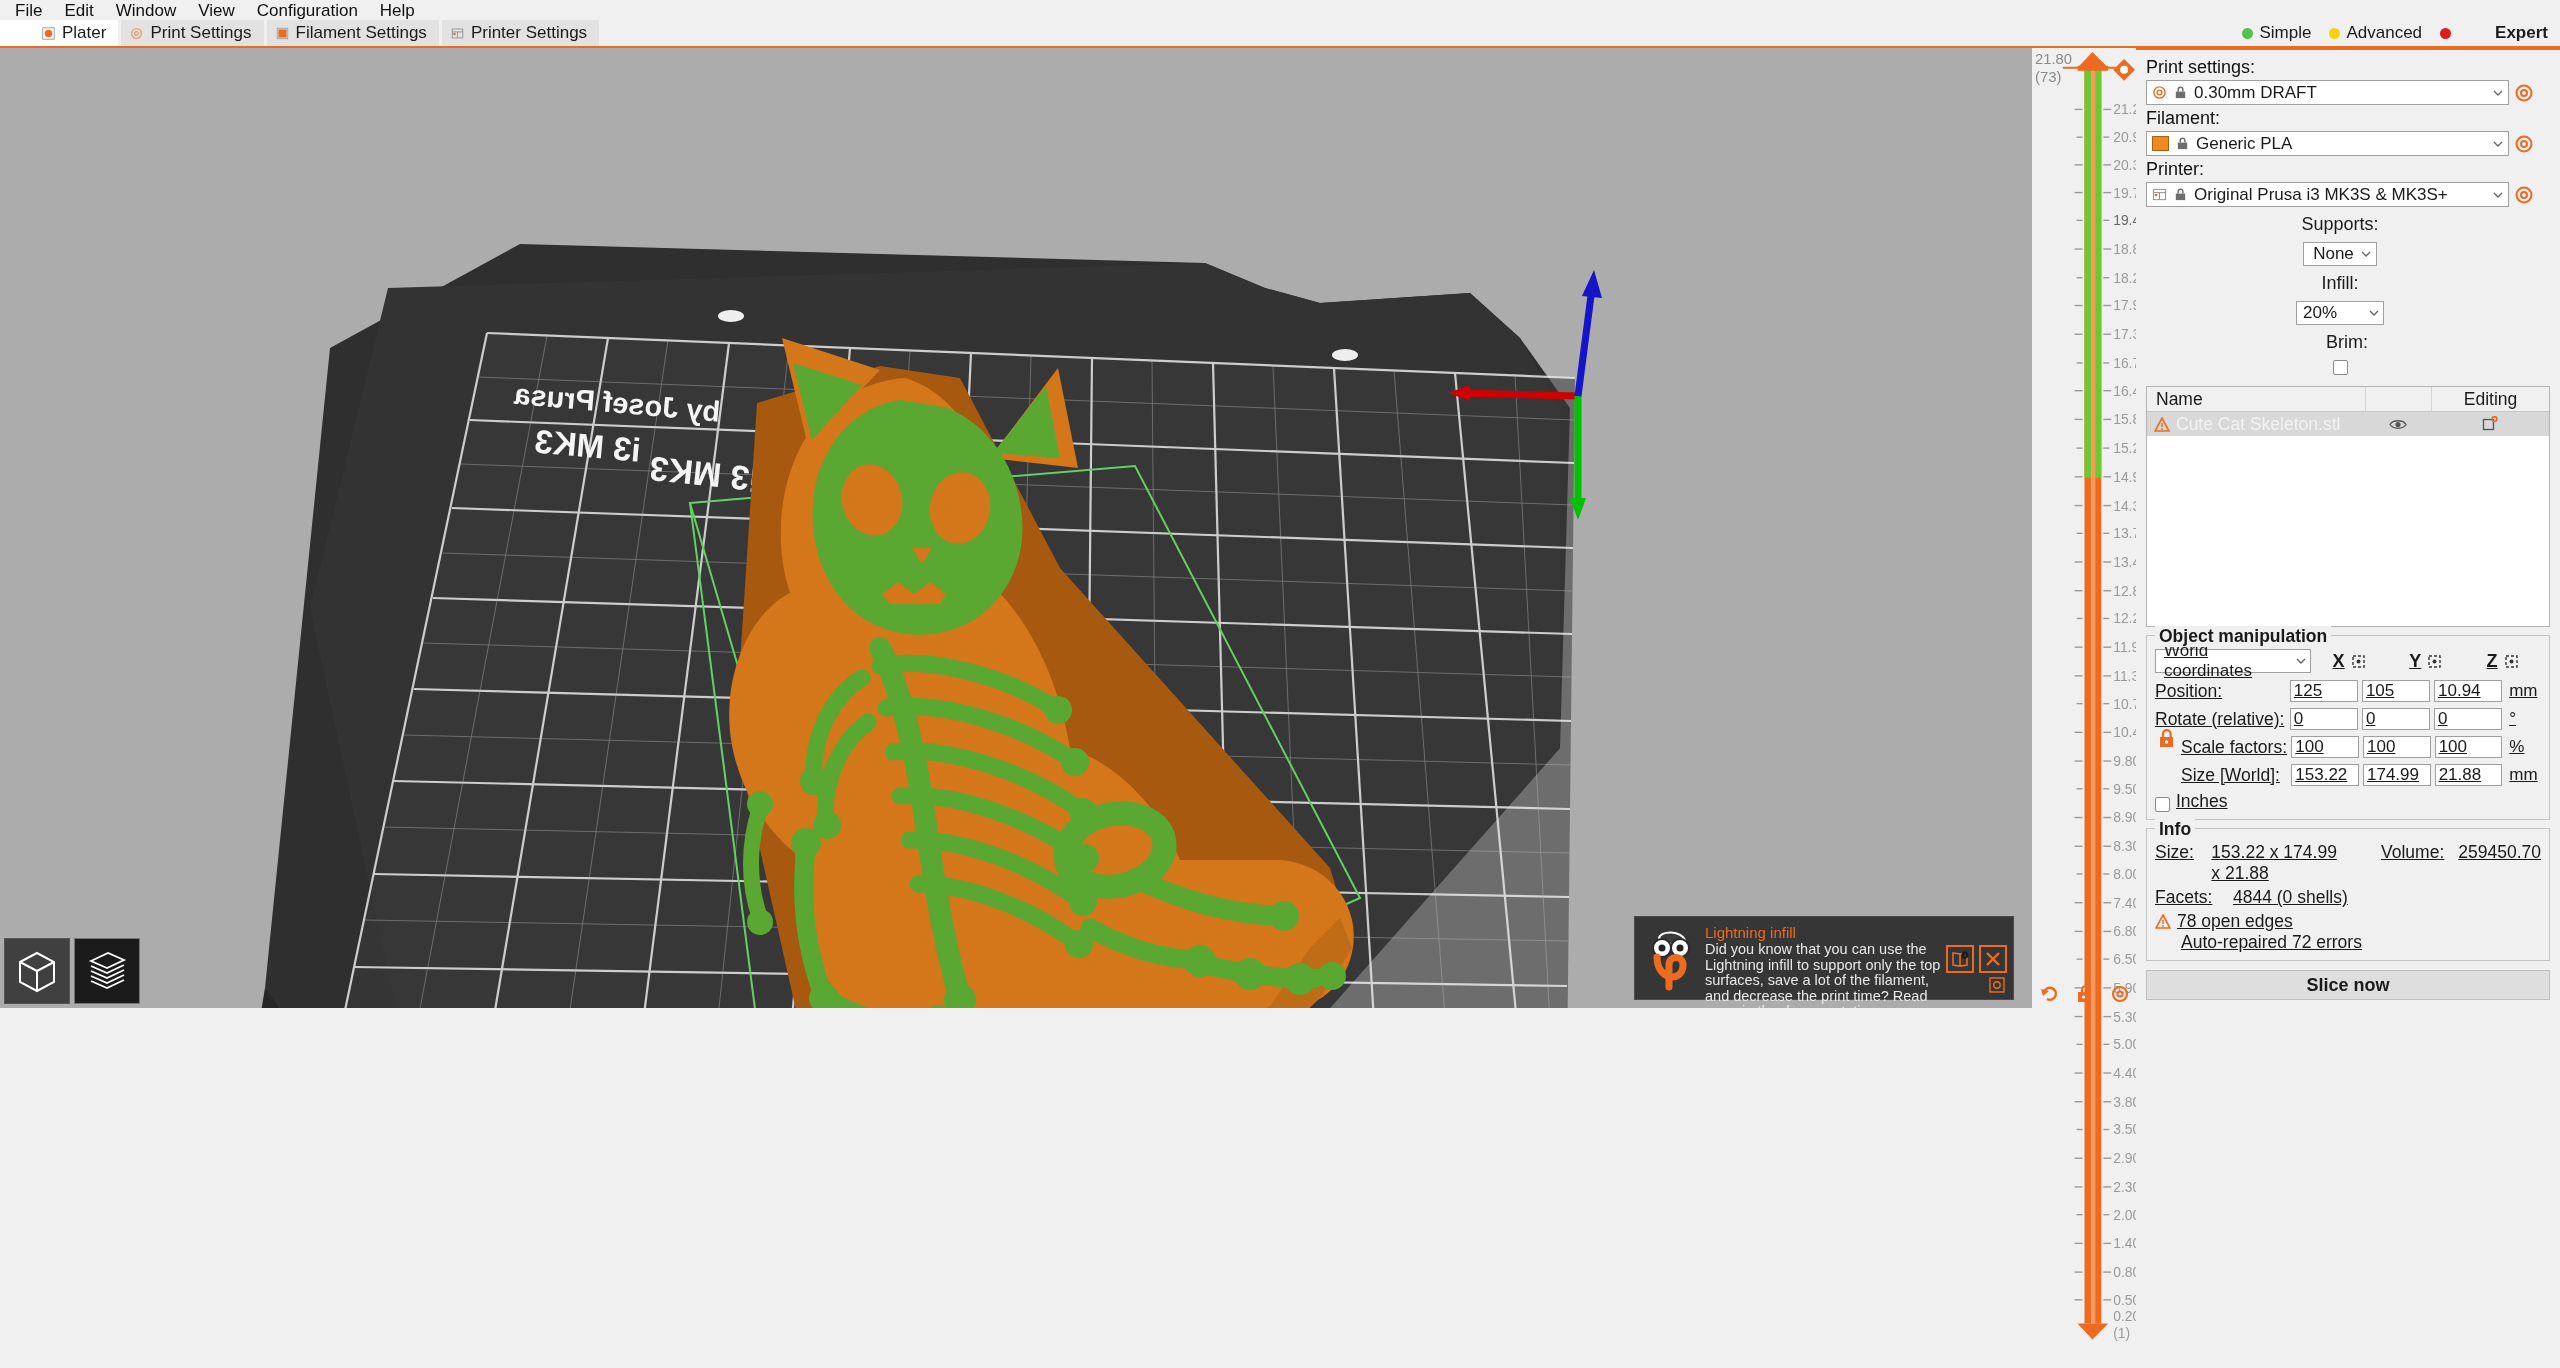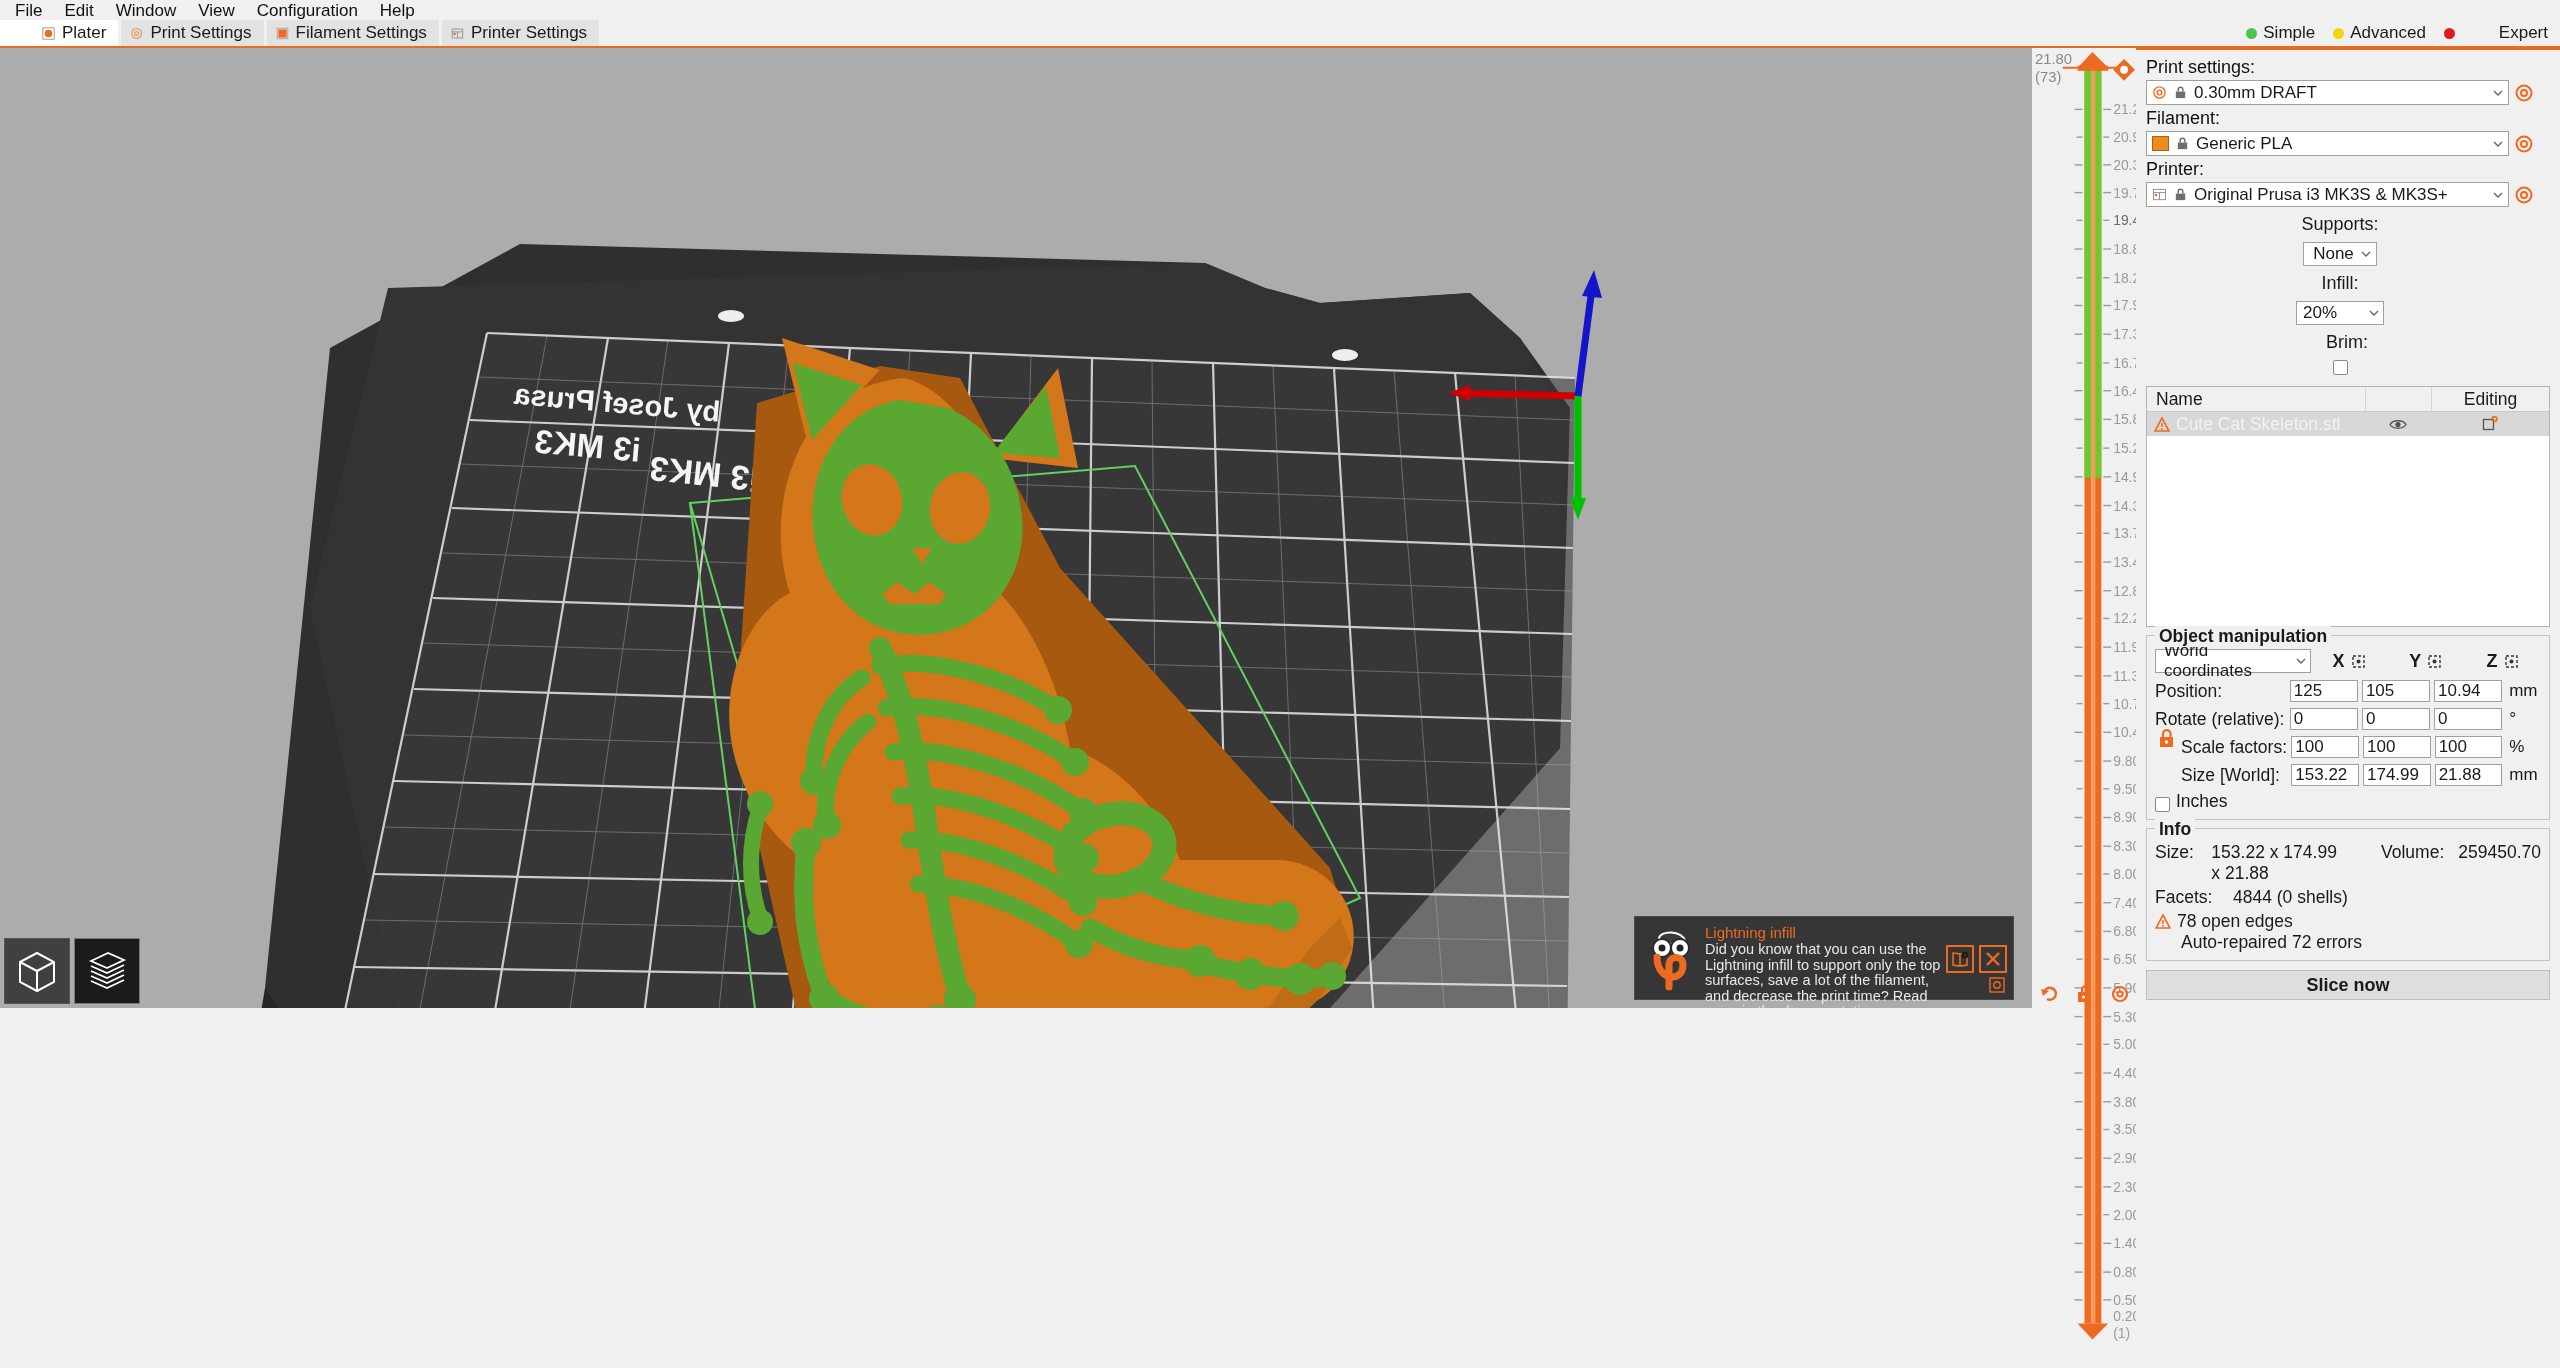--- a/index.html
+++ b/index.html
@@ -29,21 +29,21 @@
     padding:0 12px 0 9px; font-size:17px; background:#e2e2e2;
     margin-right:3px; cursor:pointer; position:relative; white-space:nowrap;
   }
   .tab.active { background:#ffffff;padding-left:42px; }
   .tab-ico { width:13px; height:13px; flex:0 0 auto; display:block; }
   .mode-group {
     position:absolute; right:12px; bottom:3px; display:flex; align-items:center; gap:18px;
   }
   .mode { display:flex; align-items:center; gap:6px; font-size:17px; cursor:pointer; }
   .mode-dot { width:11px; height:11px; border-radius:50%; display:block; }
-  .mode.sel { font-weight:normal;gap:44px; }
+  .mode.sel { font-weight:bold;gap:44px; }
 
   
   .body-row { flex:1 1 auto; display:flex; min-height:0; position:relative; }
 
   
   .canvas-wrap {
     position:relative; width:2032px; flex:0 0 auto; background:#acacac; overflow:hidden;
   }
   .canvas-svg { position:absolute; inset:0; display:block; }
 
@@ -116,21 +116,21 @@
   .oh-edit { width:118px; text-align:center; border-left:1px solid #d5d5d5; height:100%; line-height:25px;}
   .objrow { display:flex; height:24px; align-items:center; background:#d8d8d8;
             font-size:17.5px; cursor:pointer; }
   .or-name { flex:1 1 auto; padding-left:7px; display:flex; align-items:center; gap:6px;
              color:#f2f2f2; }
   .or-eye { width:66px; display:flex; align-items:center; justify-content:center; }
   .or-edit { width:118px; display:flex; align-items:center; justify-content:center; }
 
   
   .group { margin:8px 10px 0 10px; border:1px solid #c4c4c4; position:relative;
-           padding:13px 8px 7px 8px; }
+           padding:13px 8px 7px 8px;text-decoration:underline; }
   .group > .gtitle { position:absolute; top:-10px; left:8px; background:#f0f0f0;
                      padding:0 4px; font-size:17.5px; font-weight:bold; }
 
   .manip-head { display:flex; align-items:center; gap:0; margin-bottom:5px; }
   .wc-combo { width:158px; height:24px; background:#fff; border:1px solid #a0a0a0;
               display:flex; align-items:center; padding:0 3px 0 8px; font-size:17px; cursor:pointer; }
   .wc-combo .cval { flex:1 1 auto; }
   .axhead { width:78px; display:flex; align-items:center; justify-content:center; gap:6px;
             font-size:18px; font-weight:bold; }
   .manip-row { display:flex; align-items:center; height:26px; margin-bottom:2px; }

